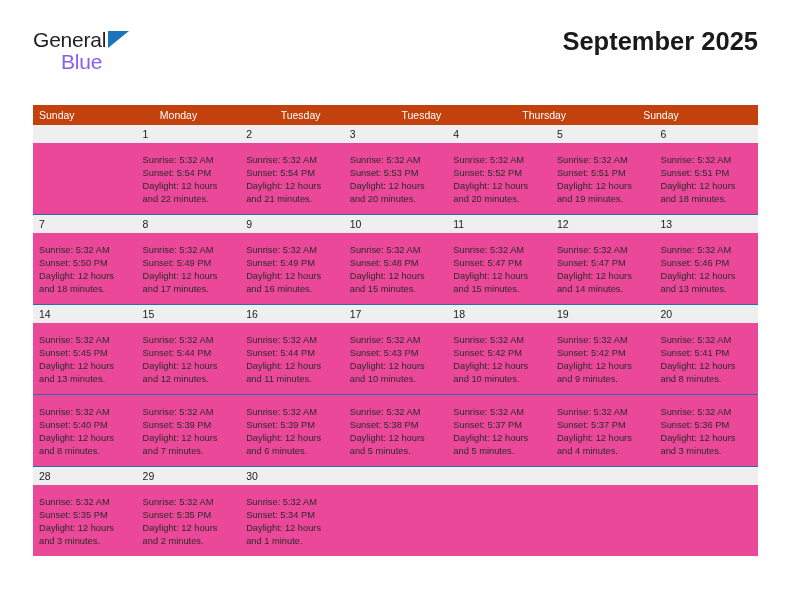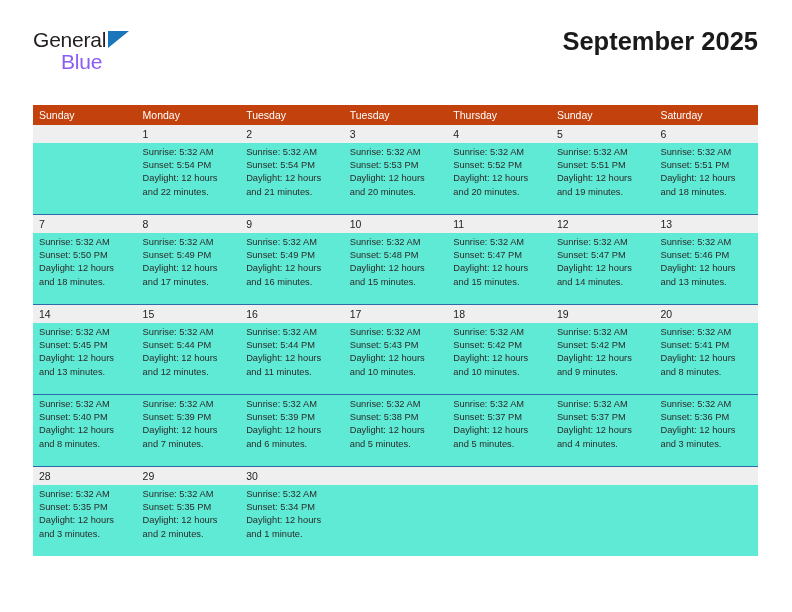--- a/index.html
+++ b/index.html
@@ -122,22 +122,23 @@
     flex: 1 1 0;
     font-size: 10.5px;
     color: #222222;
     line-height: 18px;
     padding-left: 6px;
     box-sizing: border-box;
     white-space: nowrap;
   }
   .body-row {
     display: flex;
-    background: #5eead4;
+    background: #ec4899;
     height: 71px;
+    align-items: center;
   }
   .body-cell {
     flex: 1 1 0;
     padding: 3px 6px 0 6px;
     box-sizing: border-box;
     font-size: 9.3px;
     color: #2b2b2b;
     line-height: 13.2px;
     overflow: hidden;
   }
@@ -165,21 +166,20 @@
   </div>
 
   <div class="calendar">
     <div class="dow-row" id="dow-row">
         <div class="dow">Sunday</div>
         <div class="dow">Monday</div>
         <div class="dow">Tuesday</div>
         <div class="dow">Tuesday</div>
         <div class="dow">Thursday</div>
         <div class="dow">Sunday</div>
-        <div class="dow">Saturday</div>
       </div>
     <div id="weeks-container">
         <div class="week">
           <div class="num-row">
             <div class="num-cell"></div>
             <div class="num-cell">1</div>
             <div class="num-cell">2</div>
             <div class="num-cell">3</div>
             <div class="num-cell">4</div>
             <div class="num-cell">5</div>

